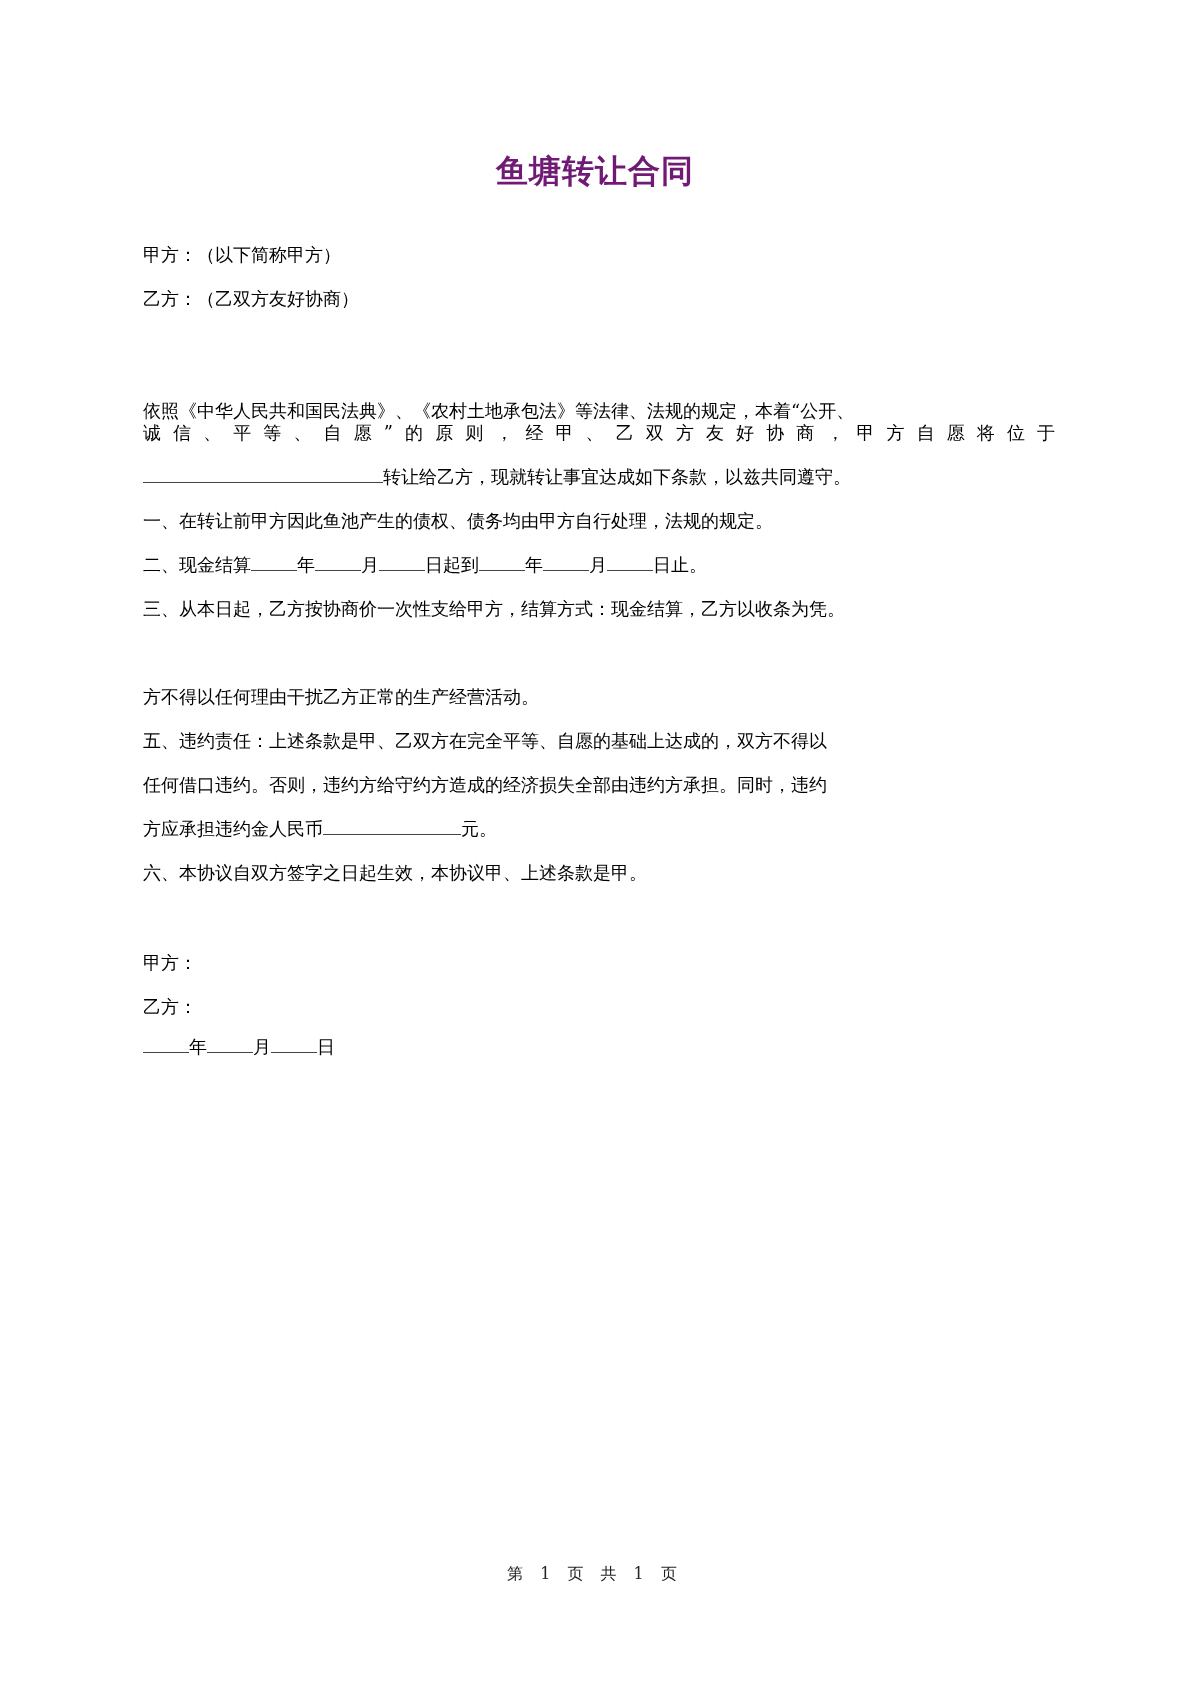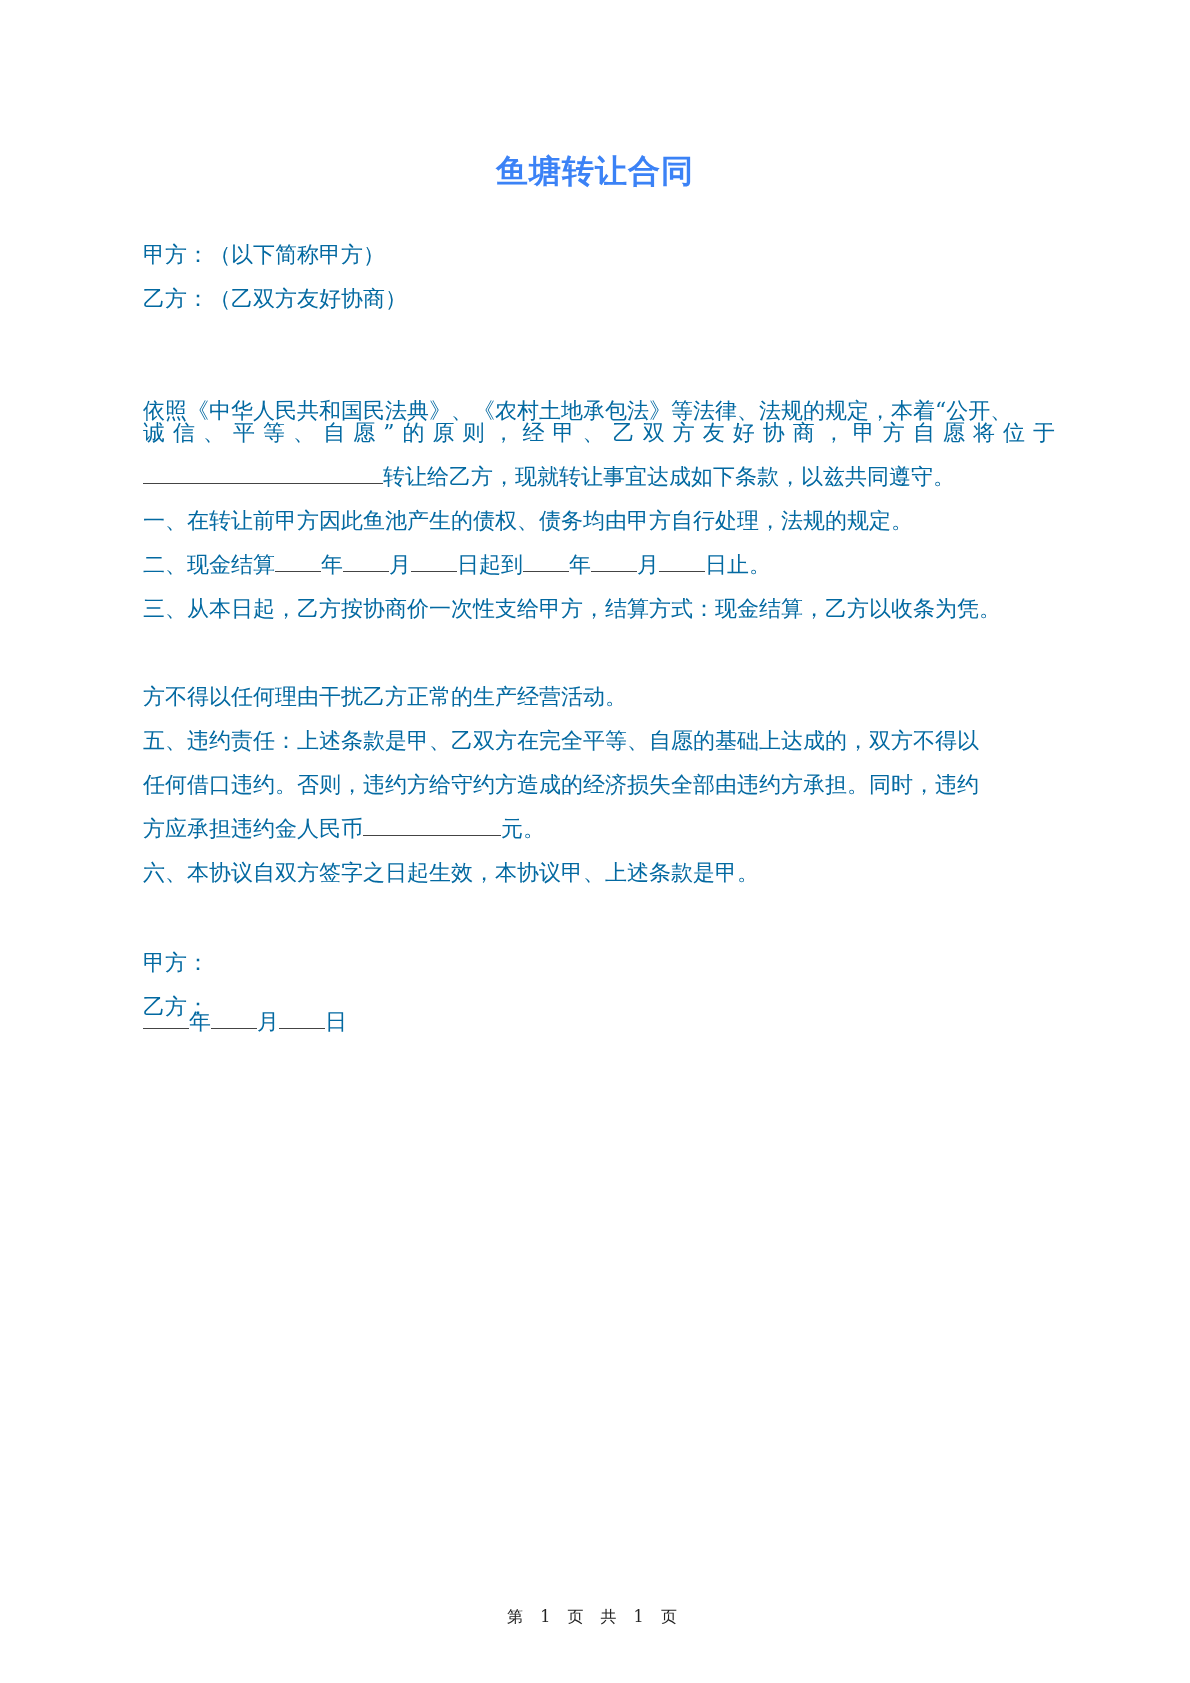--- a/index.html
+++ b/index.html
@@ -25,44 +25,44 @@
     .title {
       position: absolute;
       top: 150px;
       left: 0;
       width: 1190px;
       text-align: center;
       font-family: "DejaVu Sans", "Liberation Sans", sans-serif;
       font-weight: bold;
       font-size: 32px;
       letter-spacing: 1px;
-      color: #3b82f6;
+      color: #701a75;
     }
     .line {
       position: absolute;
       left: 143px;
-      font-size: 22px;
+      font-size: 18px;
       line-height: 30px;
       white-space: nowrap;
-      color: #0369a1;
+      color: #000000;
     }
     .justify {
       width: 912px;
       text-align: justify;
       text-align-last: justify;
     }
     .blank {
       display: inline-block;
       border-bottom: 1px solid #444;
       height: 20px;
       vertical-align: baseline;
     }
     .footer {
       position: absolute;
-      top: 1607px;
+      top: 1564px;
       left: 0;
       width: 1190px;
       text-align: center;
       font-size: 16px;
       letter-spacing: 6px;
       color: #222;
     }
   </style>
 </head>
 <body>
@@ -93,18 +93,18 @@
   <div class="line" style="top:726px">五、违约责任：上述条款是甲、乙双方在完全平等、自愿的基础上达成的，双方不得以</div>
   <div class="line" style="top:770px">任何借口违约。否则，违约方给守约方造成的经济损失全部由违约方承担。同时，违约</div>
   <div class="line" style="top:814px">
     <span>方应承担违约金人民币</span><span class="blank" style="width:138px"></span><span>元。</span>
   </div>
 
   <div class="line" style="top:858px">六、本协议自双方签字之日起生效，本协议甲、上述条款是甲。</div>
 
   <div class="line" style="top:948px">甲方：</div>
   <div class="line" style="top:992px">乙方：</div>
-  <div class="line" style="top:1007px">
+  <div class="line" style="top:1032px">
     <span class="blank" style="width:46px"></span><span>年</span><span class="blank" style="width:46px"></span><span>月</span><span class="blank" style="width:46px"></span><span>日</span>
   </div>
 
   <div class="footer">第 1 页 共 1 页</div>
 </div>
 
 </body></html>

